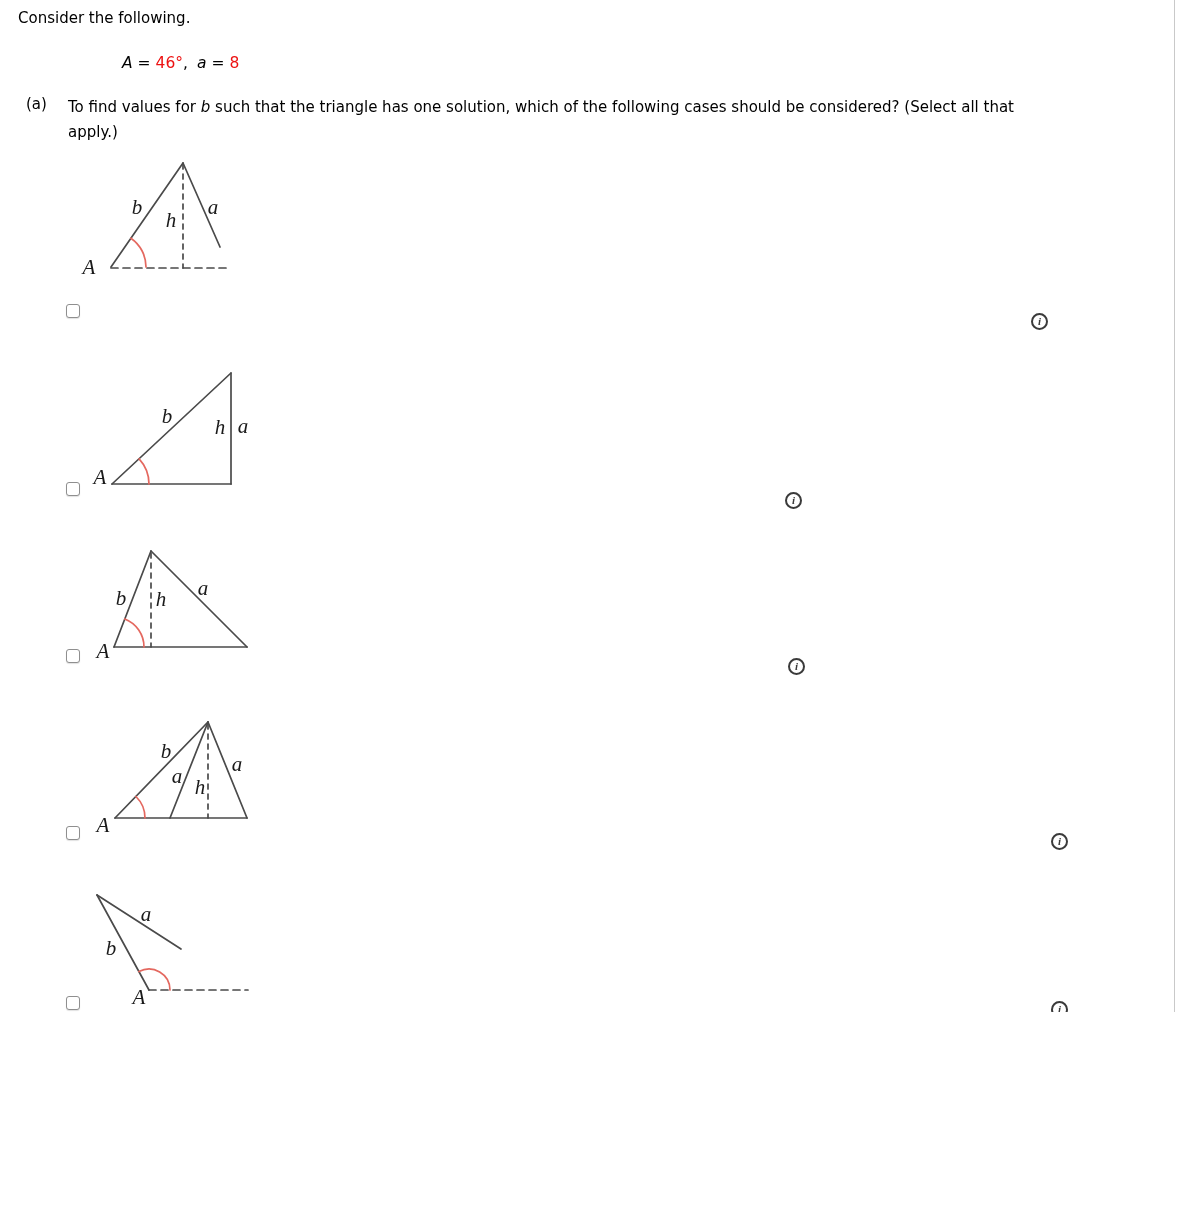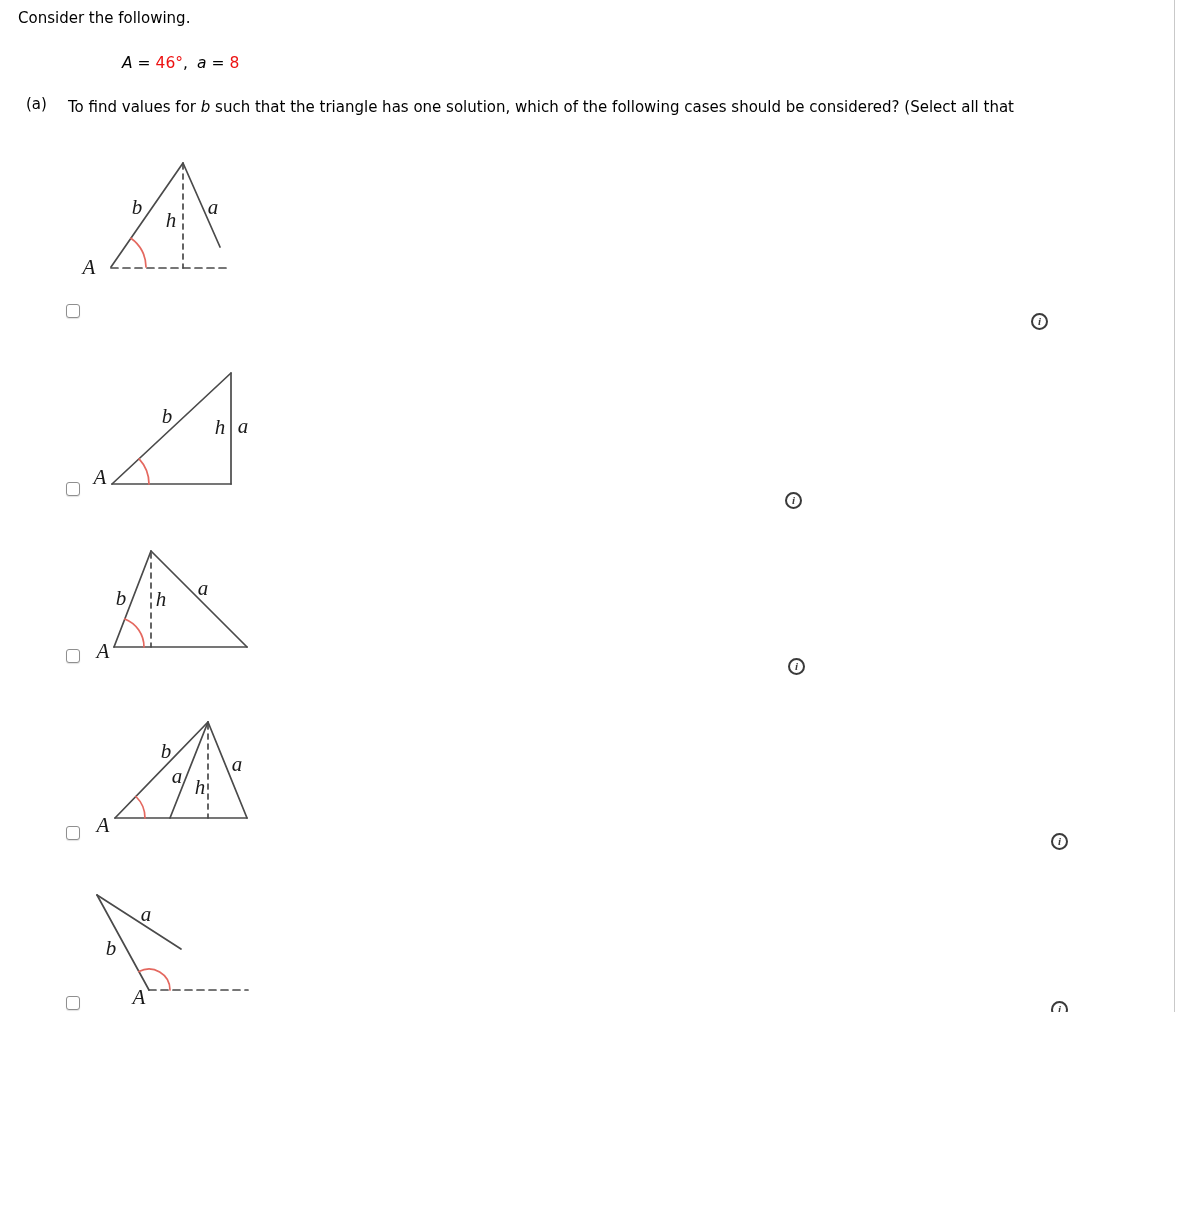--- a/index.html
+++ b/index.html
@@ -39,20 +39,21 @@
   <div class="intro">Consider the following.</div>
 
   <div class="formula">
     <span class="var">A</span><span class="eq">=</span><span class="red">46°</span><span class="comma">,</span><span class="var">a</span><span class="eq">=</span><span class="red">8</span>
   </div>
 
   <div class="part-label">(a)</div>
 
   <div class="question">
     <div class="line1"><span>To find values for </span><span class="var">b</span><span> such that the triangle has one solution, which of the following cases should be considered? (Select all that</span></div>
+    <div class="line2">apply.)</div>
   </div>
 
   <svg class="diagram" style="left:80px;top:150px;" width="170" height="130" viewBox="0 0 170 130">
     <line x1="31" y1="117" x2="103" y2="13"></line>
     <line x1="103" y1="13" x2="140" y2="97"></line>
     <line class="dash-h" x1="31" y1="118" x2="148" y2="118"></line>
     <line class="dash-v" x1="103" y1="14" x2="103" y2="118"></line>
     <path class="arc" d="M 66 117 A 35 35 0 0 0 50.9 88.2"></path>
     <text x="57" y="64">b</text>
     <text x="91" y="77">h</text>

